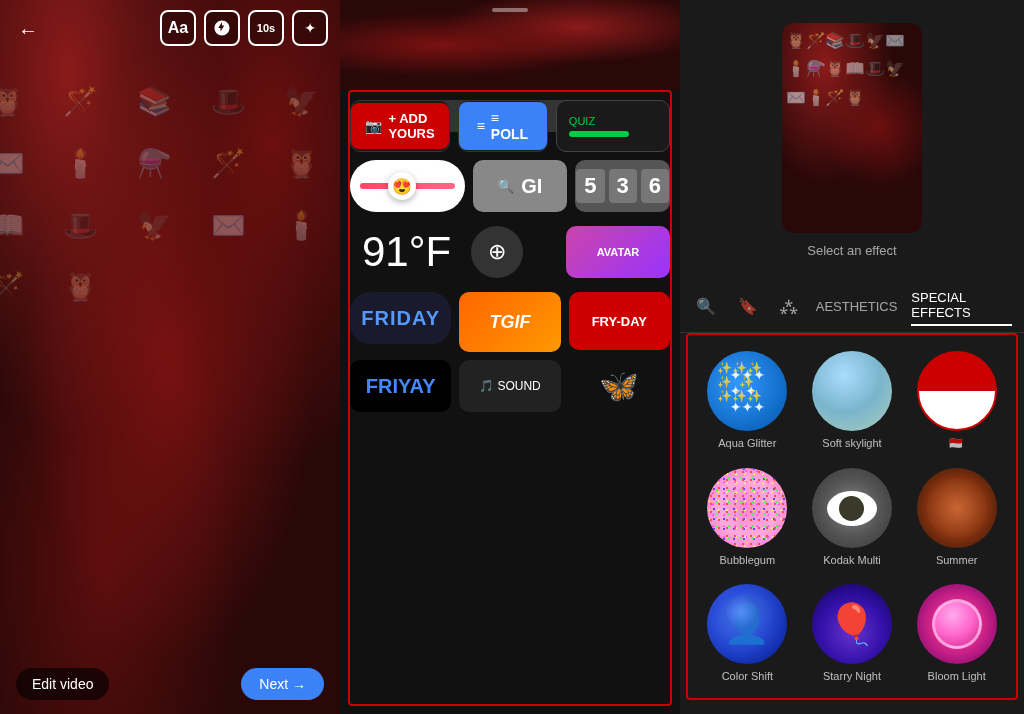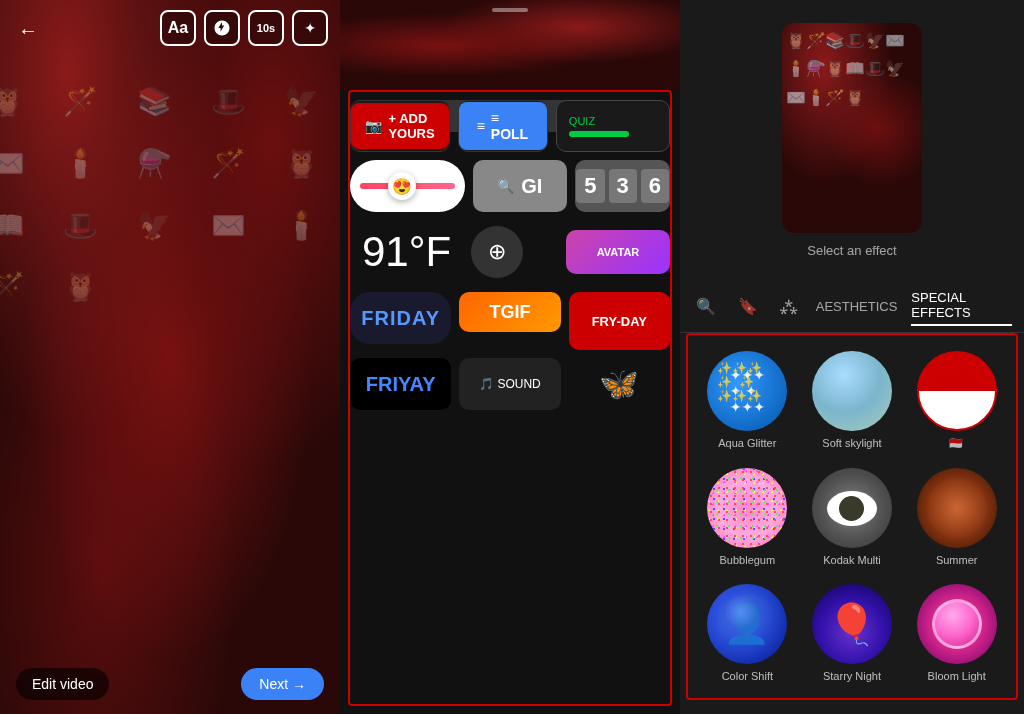--- a/index.html
+++ b/index.html
@@ -339,21 +339,21 @@
       width: 52px;
       display: flex;
       align-items: center;
       justify-content: center;
       color: white;
       font-size: 22px;
     }
 
     .sticker-avatar {
       background: linear-gradient(135deg, #cc44aa, #9933ff);
-      height: 44px;
+      height: 52px;
       border-radius: 10px;
       display: flex;
       align-items: center;
       justify-content: center;
       color: white;
       font-size: 11px;
       font-weight: bold;
     }
 
     .day-sticker {
@@ -364,28 +364,29 @@
       align-items: center;
       justify-content: center;
       color: #5599ff;
       font-size: 20px;
       font-weight: 900;
       letter-spacing: 1px;
     }
 
     .tgif-sticker {
       background: linear-gradient(135deg, #ff6600, #ff9900);
-      height: 40px;
+      height: 60px;
       border-radius: 10px;
       display: flex;
       align-items: center;
       justify-content: center;
       color: #fff;
       font-size: 18px;
       font-weight: 900;
+      font-style: italic;
     }
 
     .fryday-sticker {
       background: #cc0000;
       height: 58px;
       border-radius: 10px;
       display: flex;
       align-items: center;
       justify-content: center;
       color: white;

